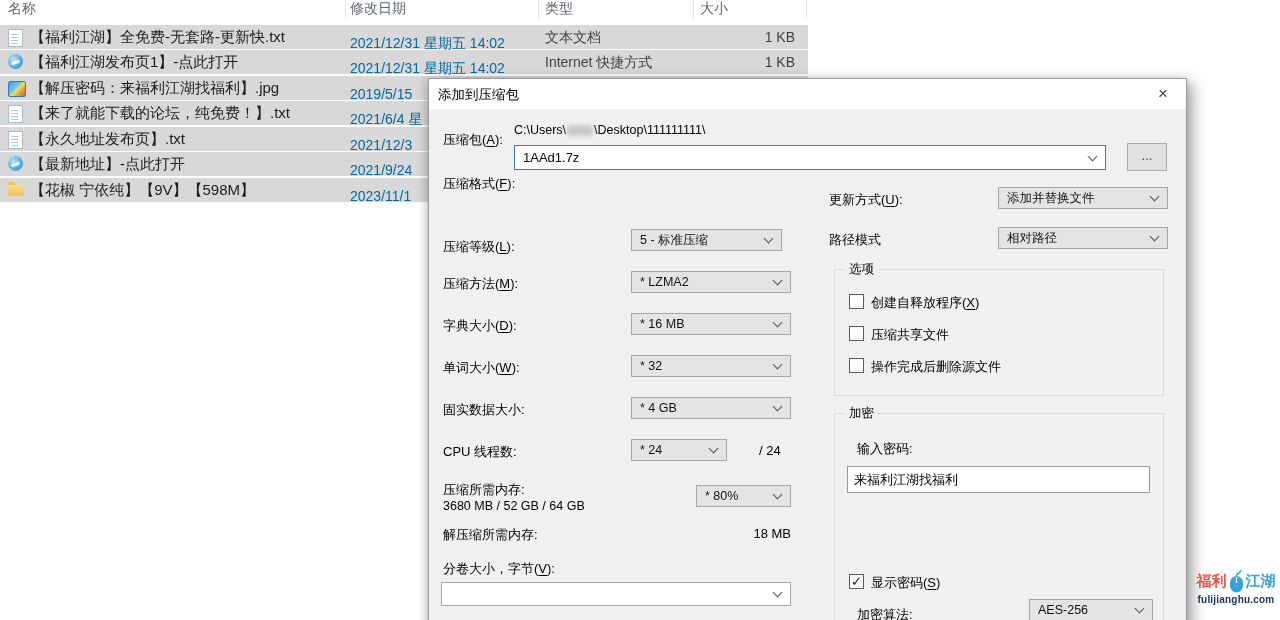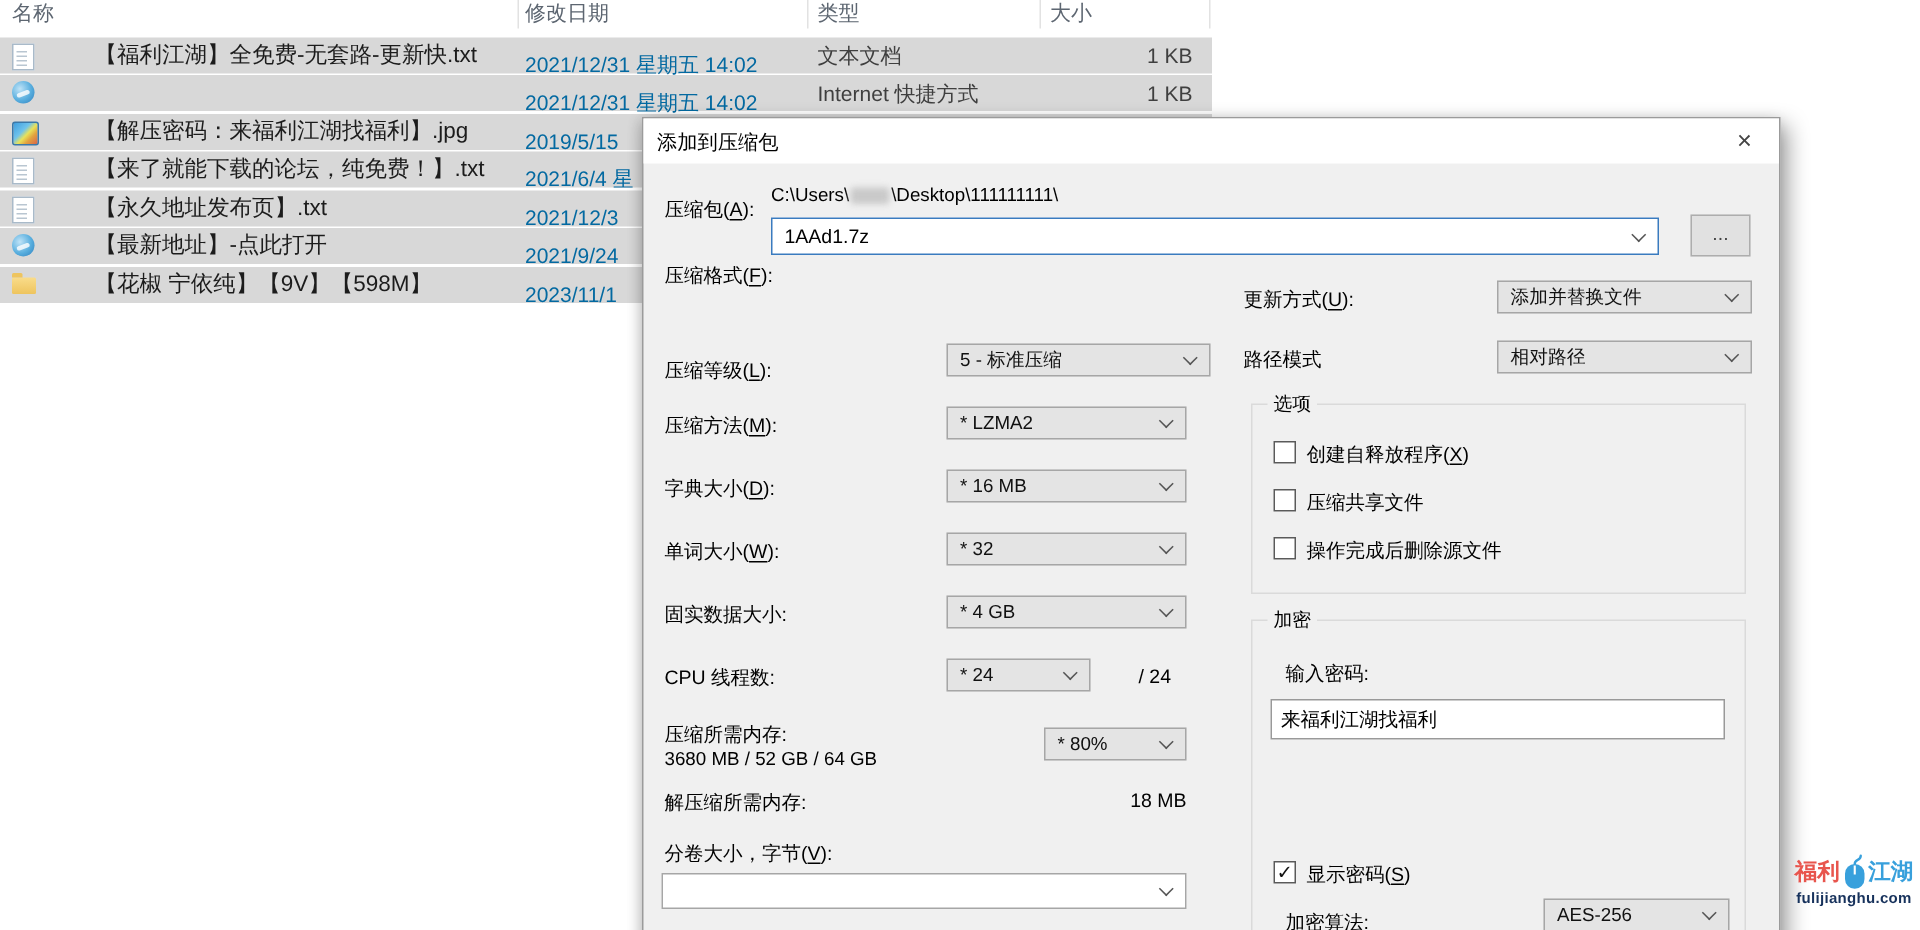--- a/index.html
+++ b/index.html
@@ -3,21 +3,21 @@
 <meta charset="utf-8">
 <style>
   html,body{margin:0;padding:0;background:#fff;}
   body{font-family:"Liberation Sans","DejaVu Sans",sans-serif;}
   #screen{position:relative;width:1280px;height:620px;overflow:hidden;background:#fff;}
 
   
   .col-header{position:absolute;top:-3px;height:22px;font-size:14px;color:#5d6671;line-height:22px;}
   .col-sep{position:absolute;top:0;width:1px;height:19px;background:#e2e2e2;}
   .exp-row{position:absolute;left:0;width:808px;height:24px;background:#d8d8d8;}
-  .f-name{position:absolute;left:30px;top:0;height:24px;line-height:24px;font-size:15px;color:#1c1c1c;white-space:nowrap;margin-left:33px;}
+  .f-name{position:absolute;left:30px;top:0;height:24px;line-height:24px;font-size:15px;color:#1c1c1c;white-space:nowrap;}
   .f-date{position:absolute;left:350px;top:6px;height:24px;line-height:24px;font-size:14px;color:#0369a1;white-space:nowrap;}
   .f-type{position:absolute;left:545px;top:0;height:24px;line-height:24px;font-size:14px;color:#3f3f3f;white-space:nowrap;}
   .f-size{position:absolute;left:700px;top:0;width:95px;height:24px;line-height:24px;font-size:14px;color:#3f3f3f;text-align:right;}
   .ficon{position:absolute;left:8px;top:4px;width:16px;height:16px;}
   .text-file-icon{width:13px;height:16px;background:#fff;border:1px solid #a9bac9;
     background-image:linear-gradient(#b9c6d1,#b9c6d1),linear-gradient(#b9c6d1,#b9c6d1),linear-gradient(#b9c6d1,#b9c6d1),linear-gradient(#b9c6d1,#b9c6d1);
     background-repeat:no-repeat;background-size:7px 1px;background-position:2px 4px,2px 7px,2px 10px,2px 13px;}
   .internet-shortcut-icon{width:15px;height:15px;border-radius:50%;background:radial-gradient(circle at 35% 35%,#bfe3f7,#58aede 55%,#2f7fbd);}
   .internet-shortcut-icon:after{content:"";position:absolute;left:3px;top:7px;width:9px;height:3px;border-radius:3px;background:#fff;opacity:.8;transform:rotate(-20deg);}
   .image-file-icon{width:16px;height:14px;top:5px;border-radius:2px;border:1px solid #3b78a8;
@@ -68,20 +68,21 @@
 
     <div class="exp-row" style="top:25px;">
       <span class="ficon text-file-icon"></span>
       <span class="f-name">【福利江湖】全免费-无套路-更新快.txt</span>
       <span class="f-date">2021/12/31 星期五 14:02</span>
       <span class="f-type">文本文档</span>
       <span class="f-size">1 KB</span>
     </div>
     <div class="exp-row" style="top:50px;">
       <span class="ficon internet-shortcut-icon"></span>
+      <span class="f-name">【福利江湖发布页1】-点此打开</span>
       <span class="f-date">2021/12/31 星期五 14:02</span>
       <span class="f-type">Internet 快捷方式</span>
       <span class="f-size">1 KB</span>
     </div>
     <div class="exp-row" style="top:76px;">
       <span class="ficon image-file-icon"></span>
       <span class="f-name">【解压密码：来福利江湖找福利】.jpg</span>
       <span class="f-date">2019/5/15</span>
     </div>
     <div class="exp-row" style="top:101px;">
@@ -116,21 +117,21 @@
     <span class="lbl" style="left:85px;top:44px;font-size:12.5px;"><span>C:\Users\</span><span class="blur-box"></span><span>\Desktop\111111111\</span></span>
     <div class="archive-combo">
       <span>1AAd1.7z</span>
       <span class="chevron"></span>
     </div>
     <div class="browse-btn">...</div>
 
     <span class="lbl" style="left:14px;top:96px;">压缩格式(<u>F</u>):</span>
 
     <span class="lbl" style="left:14px;top:159px;">压缩等级(<u>L</u>):</span>
-    <div class="combo" style="left:202px;top:150px;width:176px;"><span>5 - 标准压缩</span><span class="chevron"></span></div>
+    <div class="combo" style="left:202px;top:150px;width:151px;"><span>5 - 标准压缩</span><span class="chevron"></span></div>
 
     <span class="lbl" style="left:14px;top:196px;">压缩方法(<u>M</u>):</span>
     <div class="combo" style="left:202px;top:192px;width:160px;"><span>* LZMA2</span><span class="chevron"></span></div>
 
     <span class="lbl" style="left:14px;top:238px;">字典大小(<u>D</u>):</span>
     <div class="combo" style="left:202px;top:234px;width:160px;"><span>* 16 MB</span><span class="chevron"></span></div>
 
     <span class="lbl" style="left:14px;top:280px;">单词大小(<u>W</u>):</span>
     <div class="combo" style="left:202px;top:276px;width:160px;"><span>* 32</span><span class="chevron"></span></div>
 

